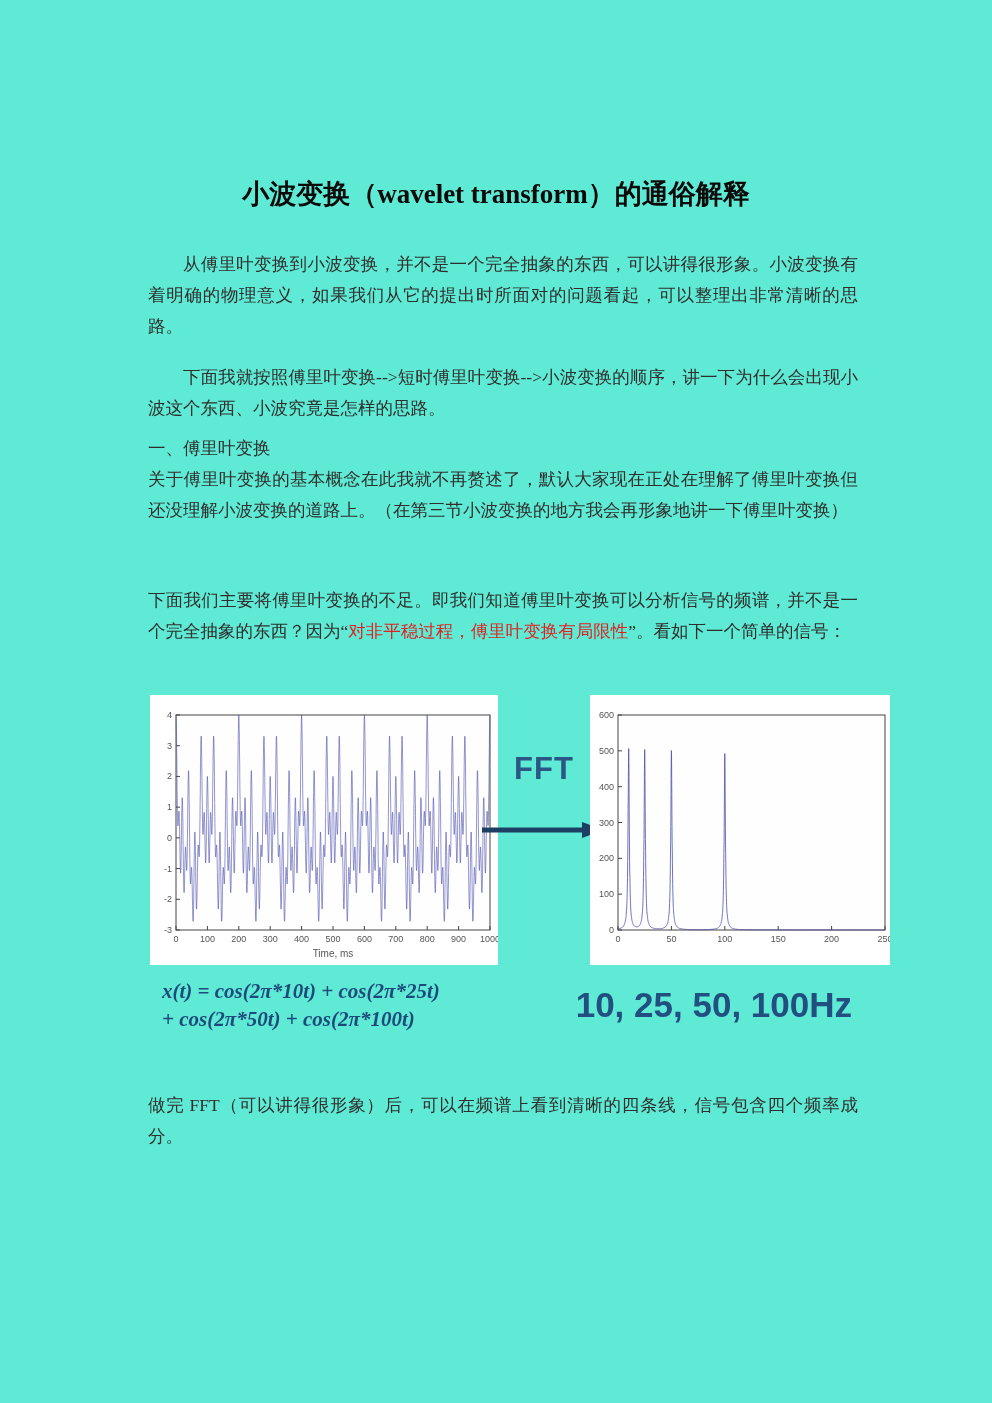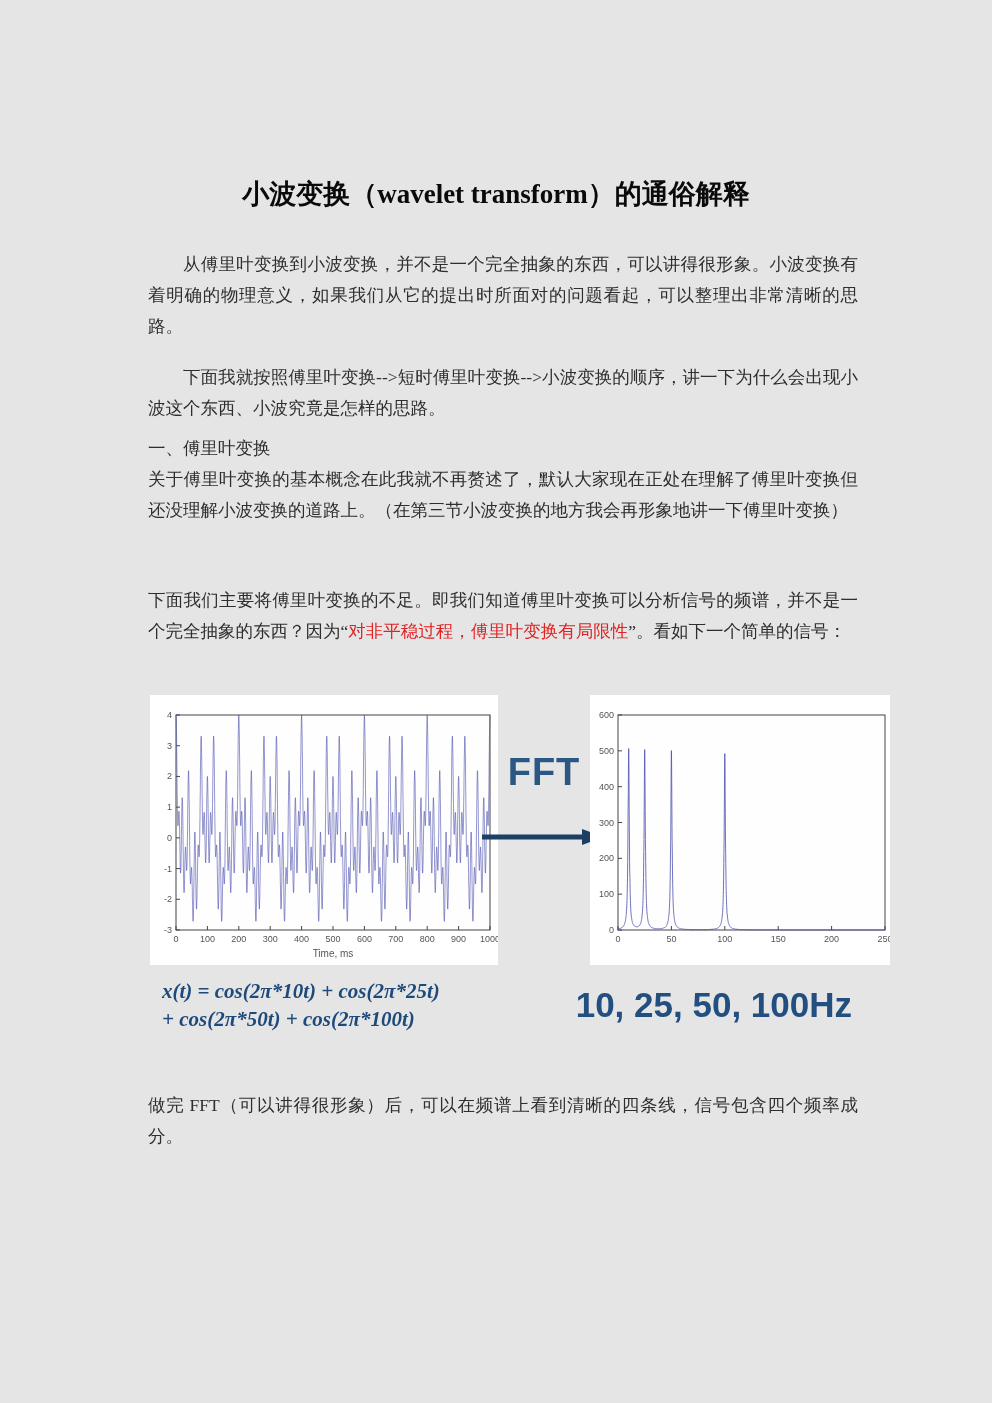--- a/index.html
+++ b/index.html
@@ -1,37 +1,37 @@
 <!DOCTYPE html>
 <html><head>
 <meta charset="utf-8">
 <style>
   html,body{margin:0;padding:0;background:#ffffff;}
   .page{
-    position:relative;width:992px;height:1403px;background:#e5e5e5;
+    position:relative;width:992px;height:1403px;background:#5eead4;
     font-family:"Liberation Serif",serif;color:#2e2e2e;overflow:hidden;
   }
   .doc-title{
     position:absolute;top:176px;left:0;width:100%;margin:0;
     text-align:center;font-size:27px;font-weight:bold;color:#0a0a0a;
   }
   .para{
     position:absolute;left:148px;width:710px;margin:0;
     font-size:17.5px;line-height:31px;text-align:justify;
   }
   .indent{text-indent:2em;}
   #p1{top:249px;} #p2{top:362px;} #blk3{top:433px;} #p4{top:585px;} #p5{top:1090px;}
   .red{color:#e02222;}
   .figure{position:absolute;left:150px;top:695px;width:740px;}
   .fig-row{display:flex;align-items:flex-start;}
   .chart-box{flex:0 0 auto;}
   .fft-col{width:92px;padding-top:56px;text-align:center;flex:0 0 auto;}
   .fft-label{
     font-family:"Liberation Sans",sans-serif;font-weight:bold;
-    font-size:38px;color:#2a5784;letter-spacing:1px;
+    font-size:31px;color:#2a5784;letter-spacing:1px;
   }
   .arrow-svg{margin-top:34px;margin-left:-18px;width:126px;height:18px;overflow:visible;display:inline-block;}
   .fig-row2{display:flex;margin-top:12px;justify-content:center;}
   .formula{
     margin-left:12px;font-size:21px;font-weight:bold;font-style:italic;
     color:#1e4a7b;line-height:28px;font-family:"Liberation Serif",serif;white-space:nowrap;
   }
   .freqs{
     margin-left:auto;margin-right:38px;margin-top:8px;
     font-family:"Liberation Sans",sans-serif;font-weight:bold;font-size:35px;color:#234f80;white-space:nowrap;

